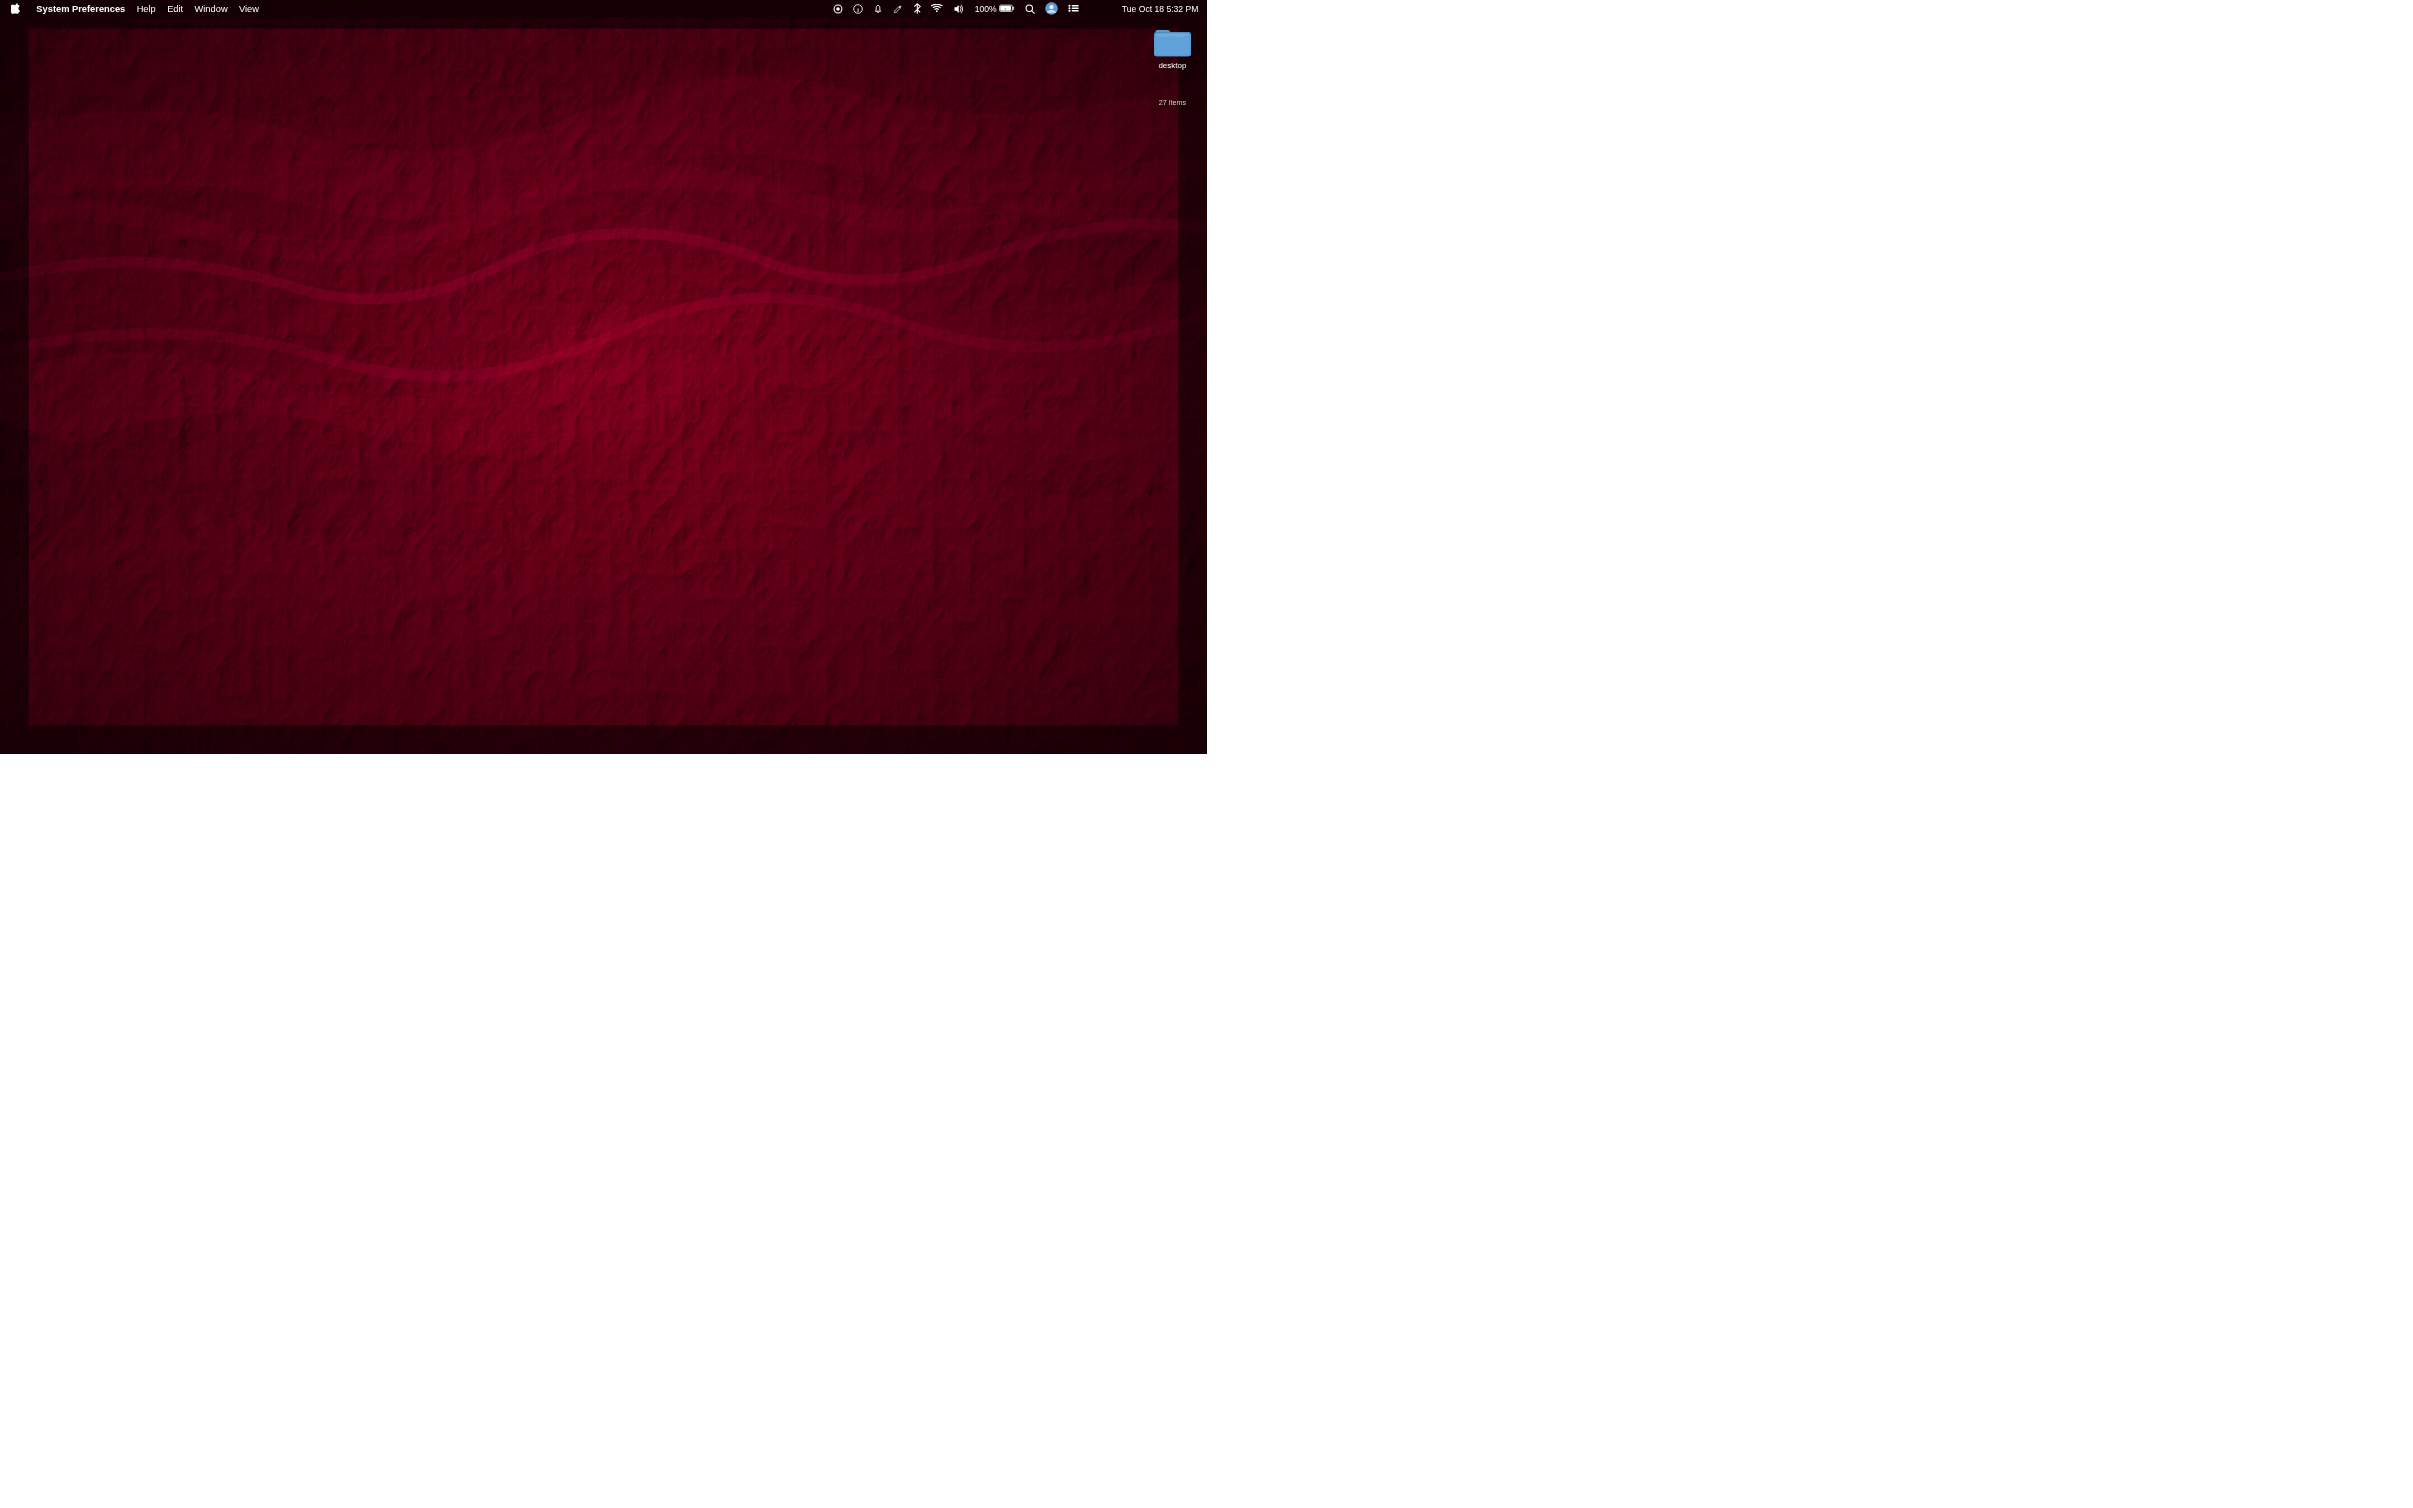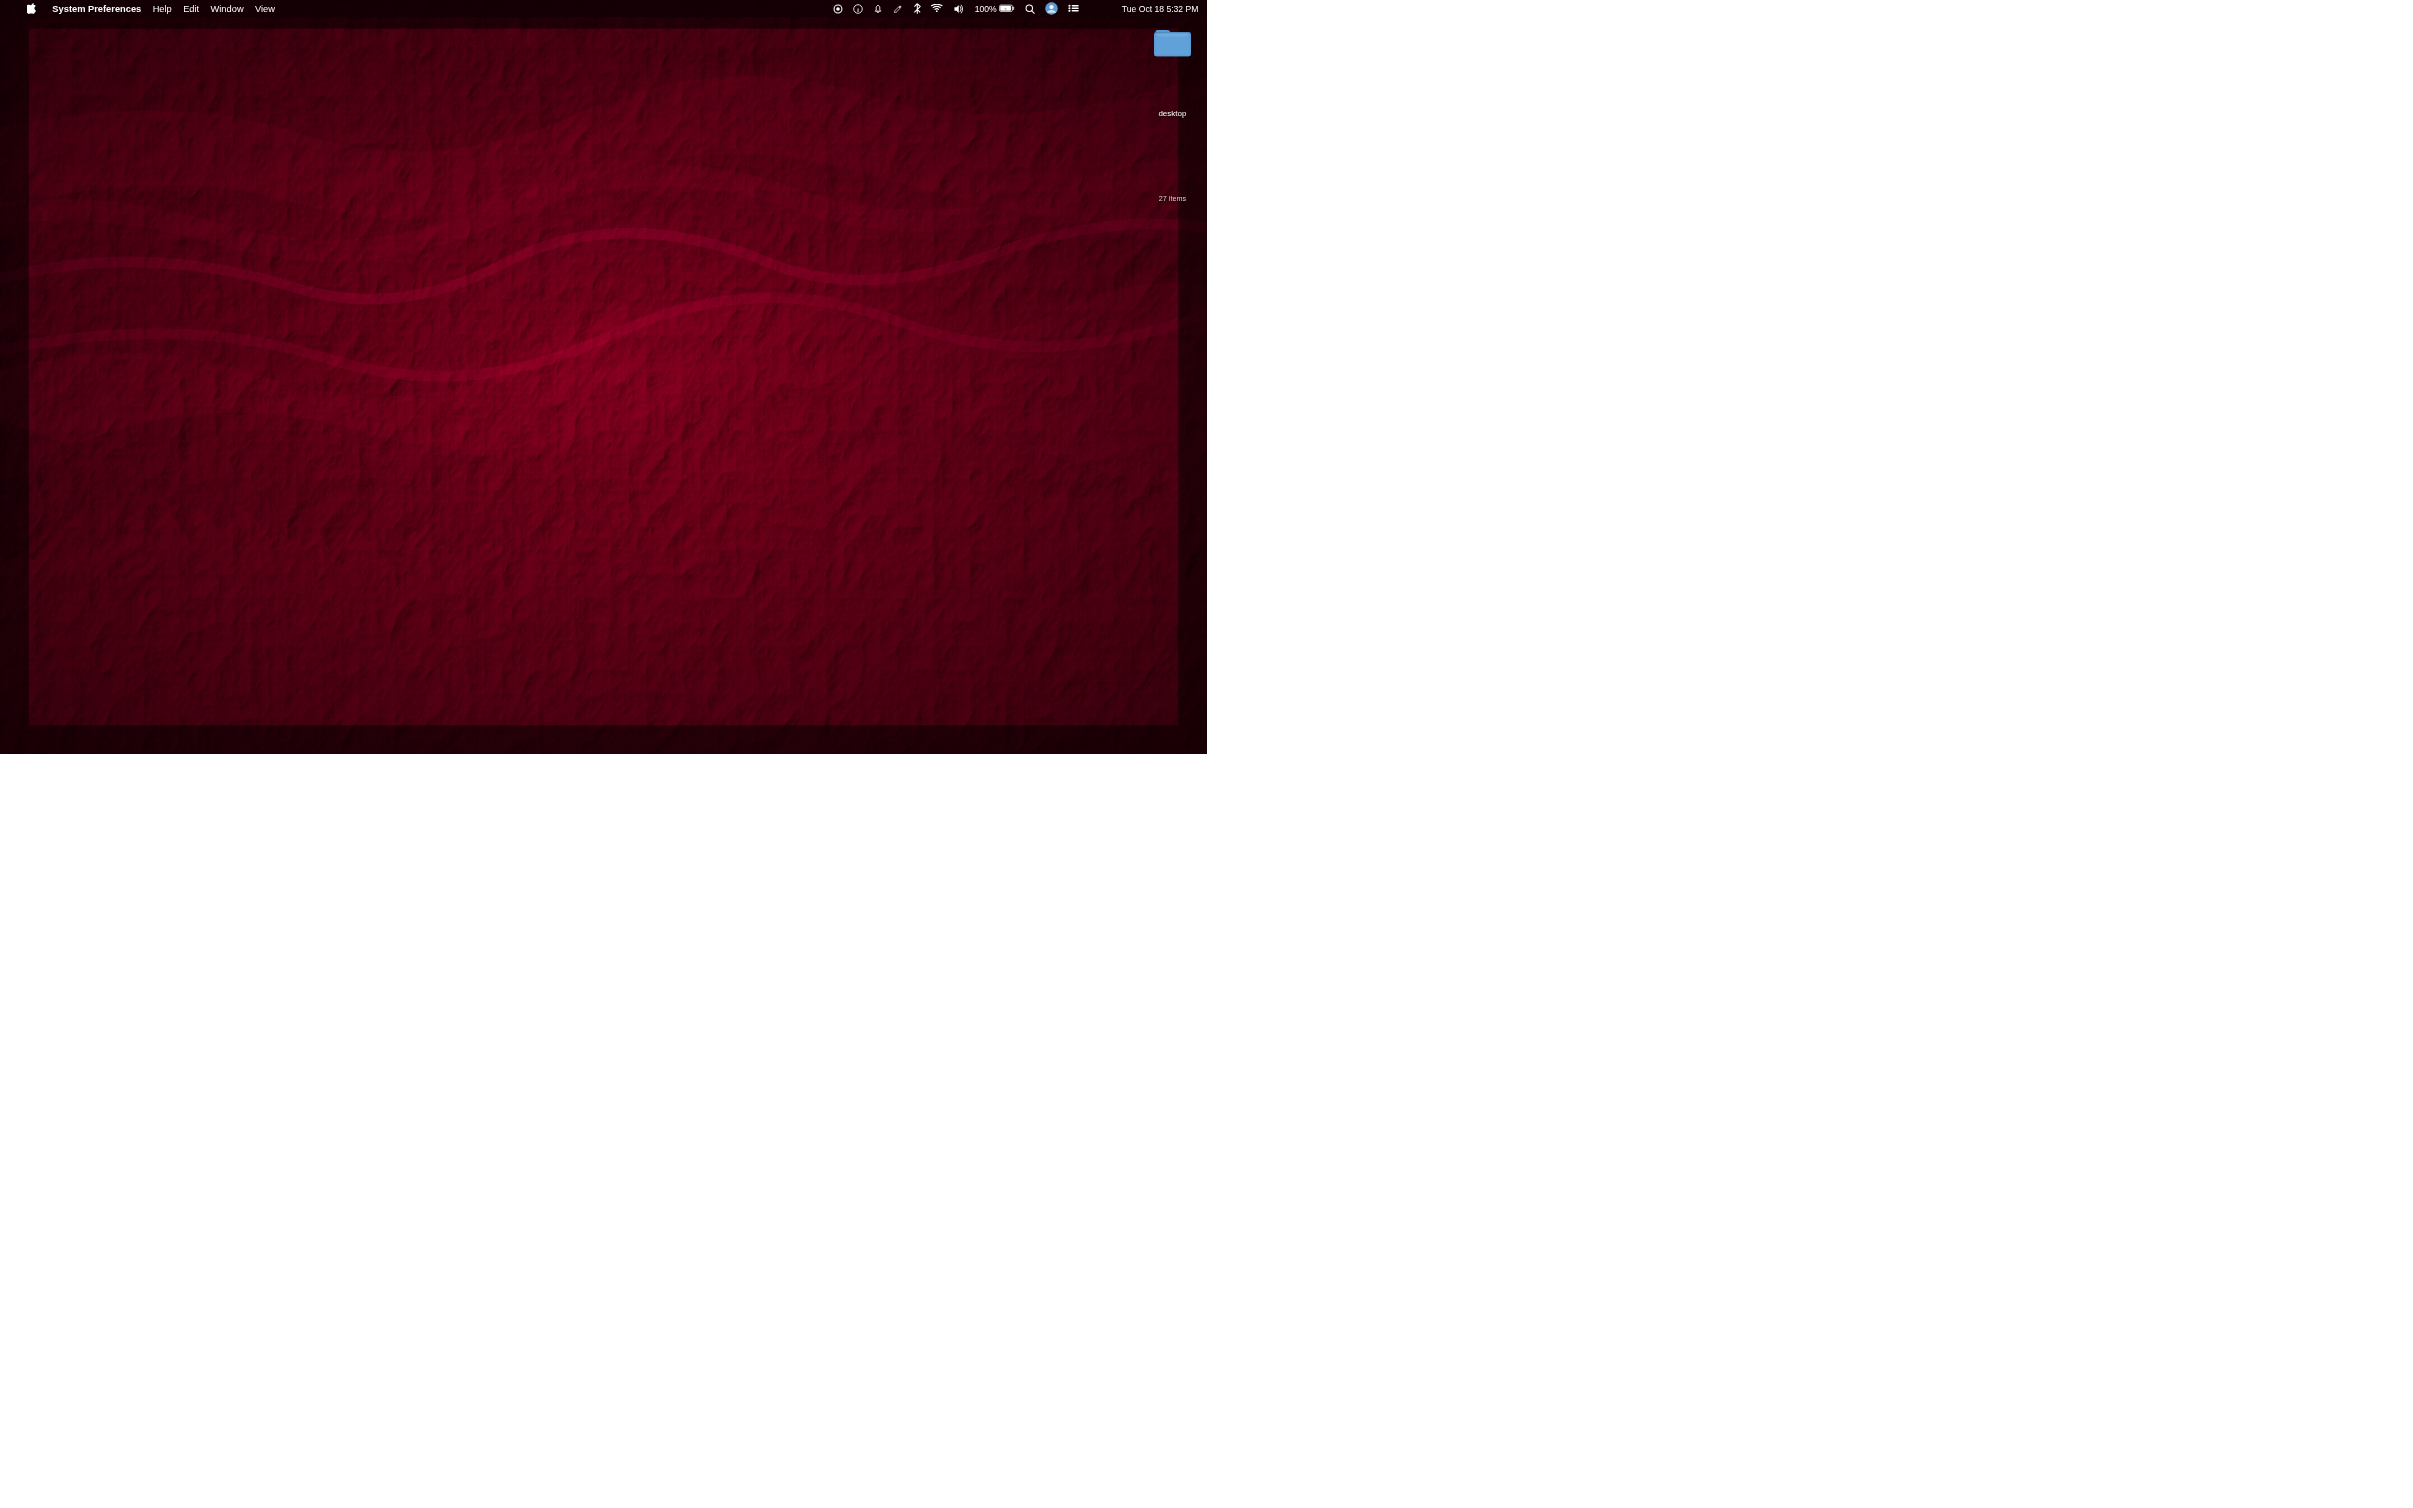--- a/index.html
+++ b/index.html
@@ -23,21 +23,21 @@
     
     .wallpaper-svg {
       position: absolute;
       top: 0; left: 0;
       width: 100%; height: 100%;
     }
 
     
     .menubar {
       position: absolute;
-      top: 0; left: 16px; right: 0;
+      top: 0; left: 0; right: 0;
       height: 17px;
       background: rgba(20, 0, 5, 0.82);
       backdrop-filter: blur(14.4px);
       -webkit-backdrop-filter: blur(14.4px);
       display: flex;
       align-items: center;
       padding: 0 5.7px;
       z-index: 100;
       color: white;
       font-size: 9.3px;
@@ -105,21 +105,20 @@
       position: absolute;
       top: 23px;
       right: 8.6px;
       display: flex;
       flex-direction: column;
       align-items: center;
       width: 52px;
       cursor: pointer;
       padding: 2.9px;
       border-radius: 4.3px;
-      gap: 48px;
     }
 
     .folder-icon {
       width: 37px;
       height: 32px;
       margin-bottom: 2.9px;
     }
 
     .folder-name {
       color: white;

